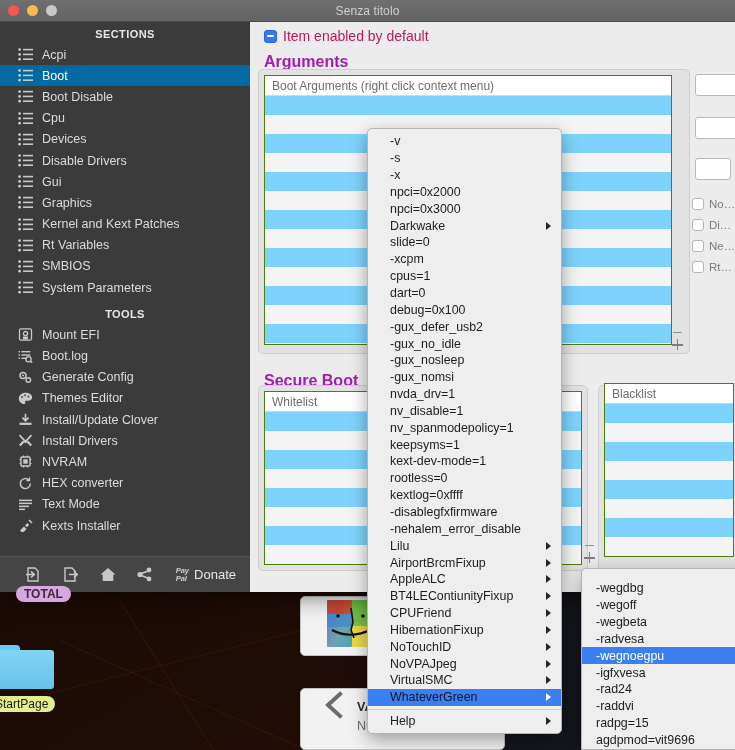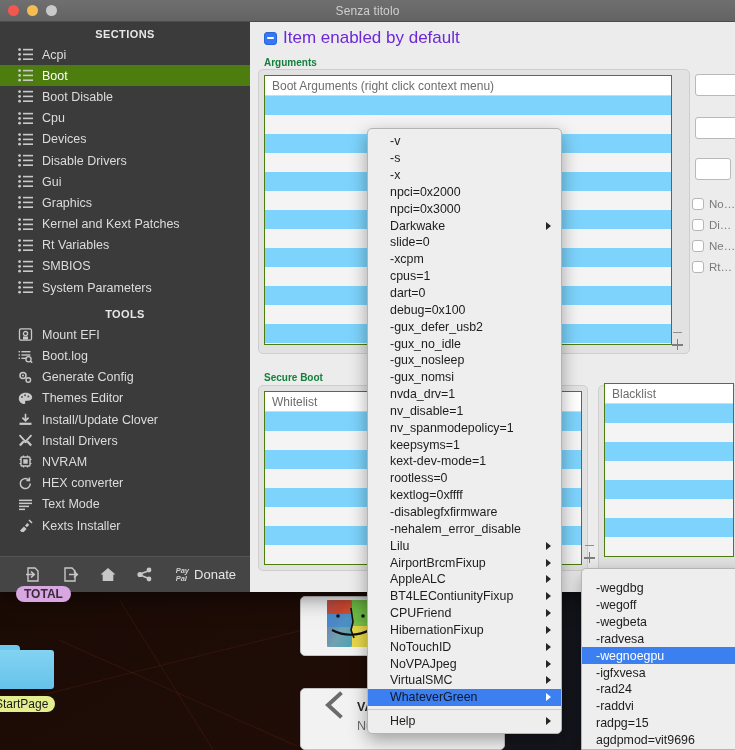--- a/index.html
+++ b/index.html
@@ -53,21 +53,21 @@
   .side-head {
     text-align:center; font-size:11px; font-weight:bold;
     color:#e7e7e7; letter-spacing:.4px;
     padding:6px 0 4px;
   }
   .side-item {
     display:flex; align-items:center; gap:9px;
     height:21.2px; padding-left:18px; font-size:12.5px;
     color:#dcdcdc; white-space:nowrap;
   }
-  .side-item.selected { background:#4d7c0f; color:#fff; }
+  .side-item.selected { background:#0369a1; color:#fff; }
   .side-ico { width:15px; height:13px; flex:none; display:block; }
   #side-scroll { flex:1; overflow:hidden; }
 
   #side-toolbar {
     height:36px; background:#454545; border-top:1px solid #555;
     display:flex; align-items:center; gap:0;
     padding:0 14px;
   }
   .tb-btn { width:42px; display:flex; justify-content:center; align-items:center; }
   .tb-btn svg { display:block; }
@@ -79,23 +79,23 @@
   #content { flex:1; background:#ececec; position:relative; overflow:hidden; }
 
   .chk-row { display:flex; align-items:center; gap:6px; padding:6px 0 0 14px; }
   .chk {
     width:13px; height:13px; border-radius:3px;
     border:1px solid #b6b6b6; background:#fff; flex:none;
     display:flex; align-items:center; justify-content:center;
   }
   .chk.mixed { background:#3478f6; border-color:#2a66d6; }
   .chk.mixed::after { content:""; width:7px; height:2px; background:#fff; border-radius:1px; }
-  .chk-lbl { font-size:17px; color:#6d28d9; }
-
-  .grp-title { font-size:10px; color:#15803d; font-weight:bold; padding:9px 0 4px 14px; }
+  .chk-lbl { font-size:14px; color:#be185d; }
+
+  .grp-title { font-size:16px; color:#a21caf; font-weight:bold; padding:9px 0 4px 14px; }
 
   .panel {
     position:absolute; background:#e2e2e2;
     border:1px solid #cecece; border-radius:5px;
   }
   .listbox {
     position:absolute; background:#7dd3fc; overflow:hidden;
     border:1px solid #4d7c0f;
   }
   .lb-header {

